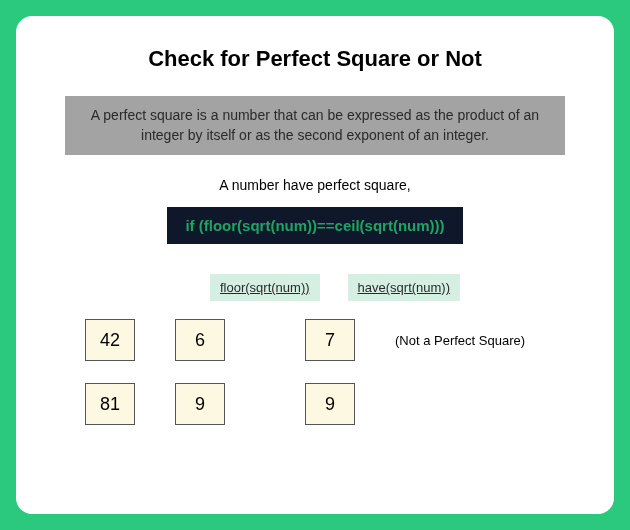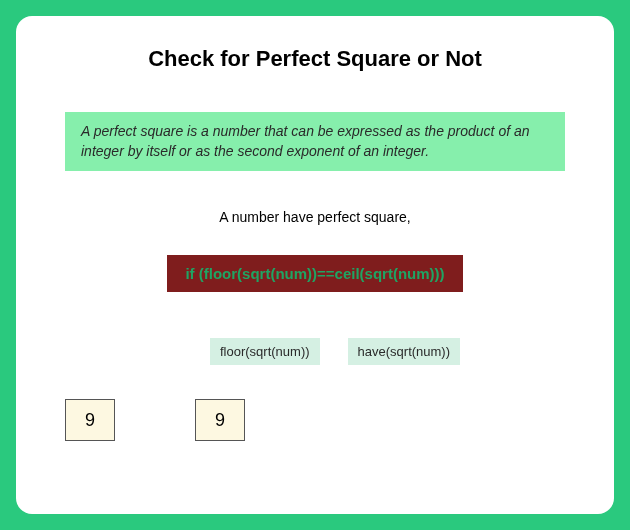--- a/index.html
+++ b/index.html
@@ -16,65 +16,65 @@
     }
     .card {
       width: 100%;
       height: 100%;
       background: #ffffff;
       border-radius: 16px;
       padding: 24px 32px;
       display: flex;
       flex-direction: column;
       align-items: center;
-      gap: 16px;
     }
     .title {
       font-size: 22px;
       font-weight: bold;
       color: #000;
       text-align: center;
       margin-top: 6px;
       margin-bottom: 24px;
     }
     .definition {
-      background: #86efac;
+      background: #a3a3a3;
       color: #2a2a2a;
       font-size: 14px;
+      text-align: center;
       padding: 10px 16px;
       width: 100%;
       max-width: 500px;
       margin-bottom: 22px;
       line-height: 1.4;
-      font-style: italic;
     }
     .subtitle {
       font-size: 14px;
       color: #000;
       margin-bottom: 14px;
     }
     .condition {
-      background: #7f1d1d;
+      background: #0f172a;
       color: #1fa463;
       font-weight: bold;
       font-size: 15px;
       padding: 10px 18px;
       margin-bottom: 30px;
     }
     .labels-row {
       display: flex;
       gap: 28px;
       margin-bottom: 18px;
       margin-left: 40px;
     }
     .small-label {
       background: #d5f0e3;
       color: #2a2a2a;
       font-size: 13px;
       padding: 6px 10px;
+      text-decoration: underline;
     }
     .examples {
       display: flex;
       flex-direction: column;
       gap: 22px;
       width: 100%;
       max-width: 500px;
     }
     .example-row {
       display: flex;
@@ -115,17 +115,24 @@
 
   <div class="condition">if (floor(sqrt(num))==ceil(sqrt(num)))</div>
 
   <div class="labels-row">
     <div class="small-label">floor(sqrt(num))</div>
     <div class="small-label">have(sqrt(num))</div>
   </div>
 
   <div class="examples">
     <div class="example-row">
+      <div class="box box-num">42</div>
+      <div class="box">6</div>
+      <div class="box box-ceil">7</div>
+      <div class="result-text">(Not a Perfect Square)</div>
+    </div>
+    <div class="example-row">
+      <div class="box box-num">81</div>
       <div class="box">9</div>
       <div class="box box-ceil">9</div>
     </div>
   </div>
 </div>
 
 </body></html>

